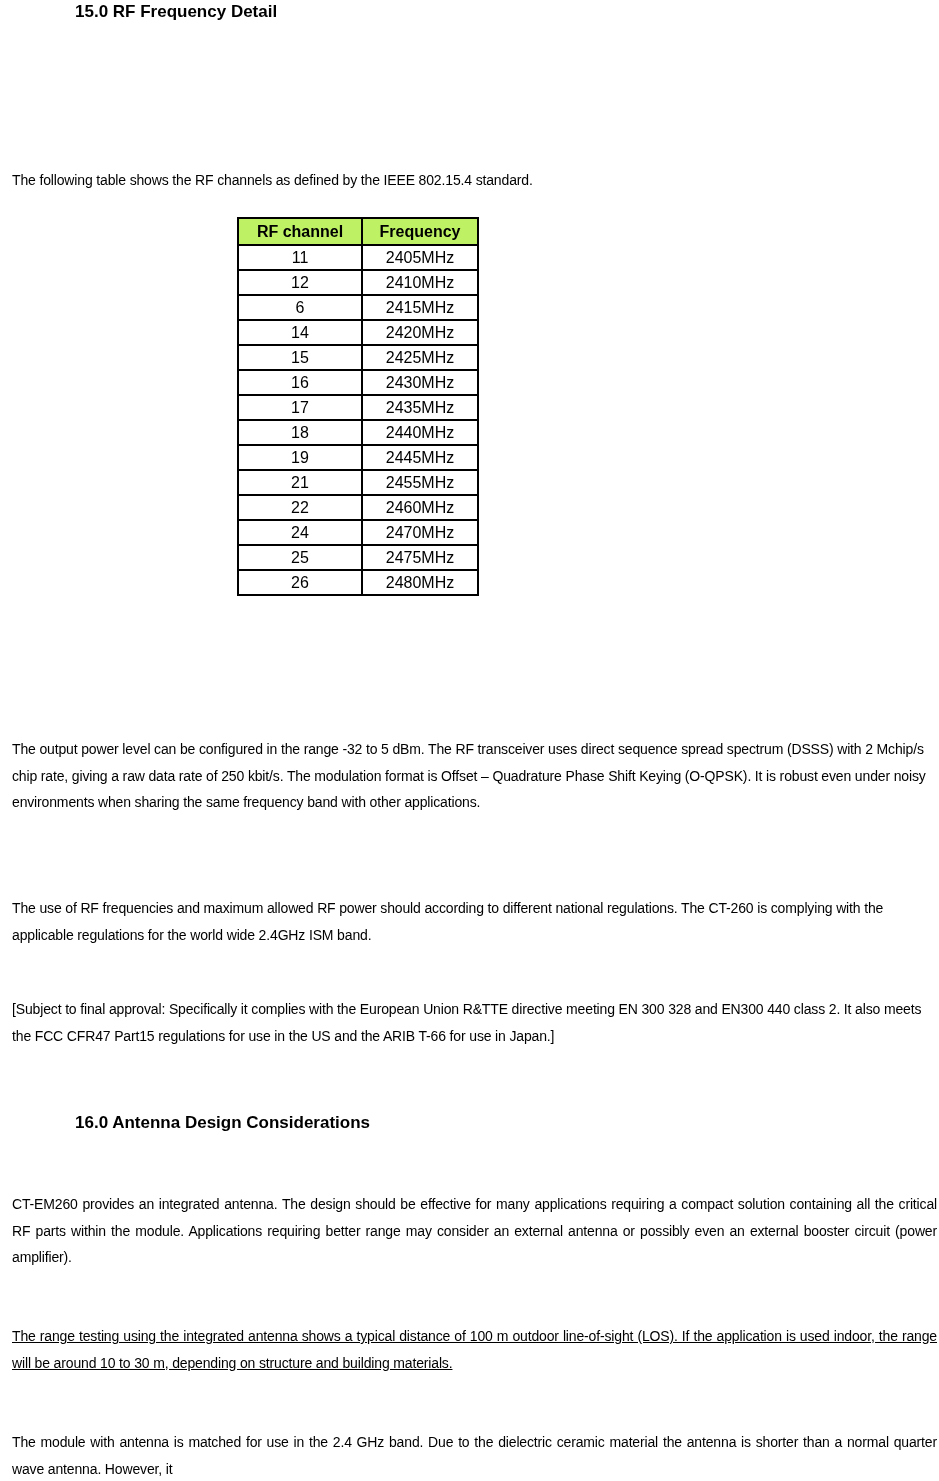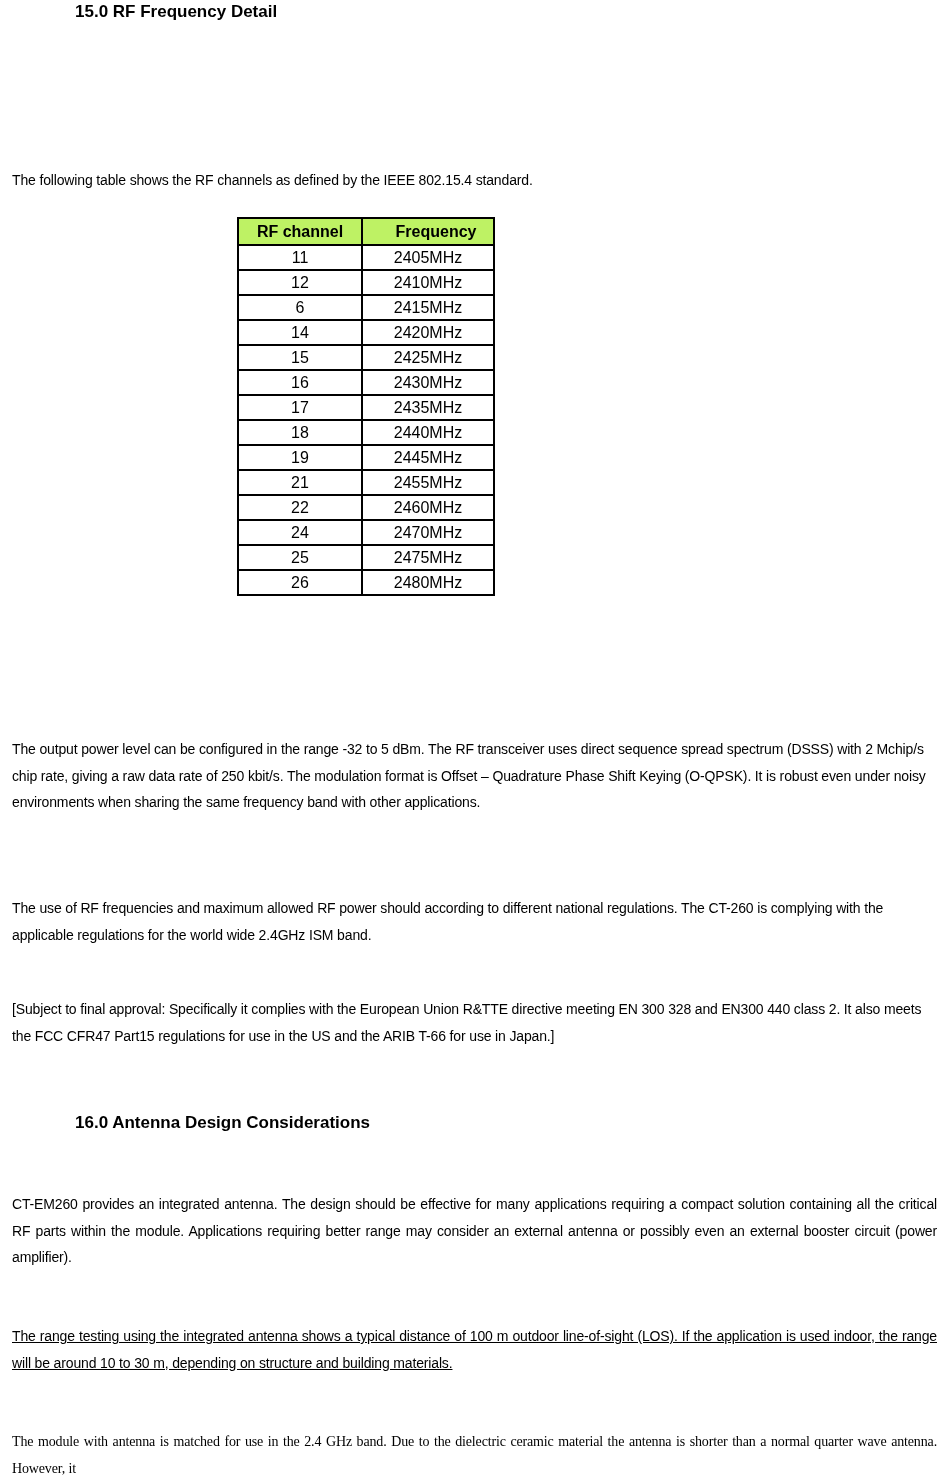--- a/index.html
+++ b/index.html
@@ -20,21 +20,21 @@
   table.rf {
     position: absolute; left: 237px; top: 217px;
     border-collapse: collapse; font-size: 16px;
   }
   table.rf th, table.rf td {
     border: 2px solid #000; text-align: center; padding: 0;
     height: 23px; line-height: 23px;
   }
   table.rf th { background: #bef264; font-weight: bold; height: 25px; }
   table.rf .c1 { width: 122px; }
-  table.rf .c2 { width: 114px; padding-left: 16px; }
+  table.rf .c2 { width: 114px; }
 </style>
 </head>
 <body>
 
 <h2 class="heading" style="top:0px;">15.0 RF Frequency Detail</h2>
 
 <p class="para" style="top:167px; white-space:nowrap;">The following table shows the RF channels as defined by the IEEE 802.15.4 standard.</p>
 
 <table class="rf">
   <thead>
@@ -104,13 +104,13 @@
 </table>
 
 <p class="para narrow" style="top:736px;">The output power level can be configured in the range -32 to 5 dBm. The RF transceiver uses direct sequence spread spectrum (DSSS) with 2 Mchip/s chip rate, giving a raw data rate of 250 kbit/s. The modulation format is Offset – Quadrature Phase Shift Keying (O-QPSK). It is robust even under noisy environments when sharing the same frequency band with other applications.</p>
 <p class="para narrow" style="top:895px;">The use of RF frequencies and maximum allowed RF power should according to different national regulations. The CT-260 is complying with the applicable regulations for the world wide 2.4GHz ISM band.</p>
 <p class="para narrow" style="top:996px;">[Subject to final approval: Specifically it complies with the European Union R&amp;TTE directive meeting EN 300 328 and EN300 440 class 2. It also meets the FCC CFR47 Part15 regulations for use in the US and the ARIB T-66 for use in Japan.]</p>
 
 <h2 class="heading" style="top:1111px;">16.0 Antenna Design Considerations</h2>
 
 <p class="para justify" style="top:1191px;">CT-EM260 provides an integrated antenna. The design should be effective for many applications requiring a compact solution containing all the critical RF parts within the module. Applications requiring better range may consider an external antenna or possibly even an external booster circuit (power amplifier).</p>
 <p class="para justify" style="top:1323px;text-decoration:underline;">The range testing using the integrated antenna shows a typical distance of 100 m outdoor line-of-sight (LOS). If the application is used indoor, the range will be around 10 to 30 m, depending on structure and building materials.</p>
-<p class="para justify" style="top:1429px;font-family:Liberation Serif, serif;">The module with antenna is matched for use in the 2.4 GHz band. Due to the dielectric ceramic material the antenna is shorter than a normal quarter wave antenna. However, it</p>
+<p class="para justify" style="top:1429px;">The module with antenna is matched for use in the 2.4 GHz band. Due to the dielectric ceramic material the antenna is shorter than a normal quarter wave antenna. However, it</p>
 
 </body></html>

